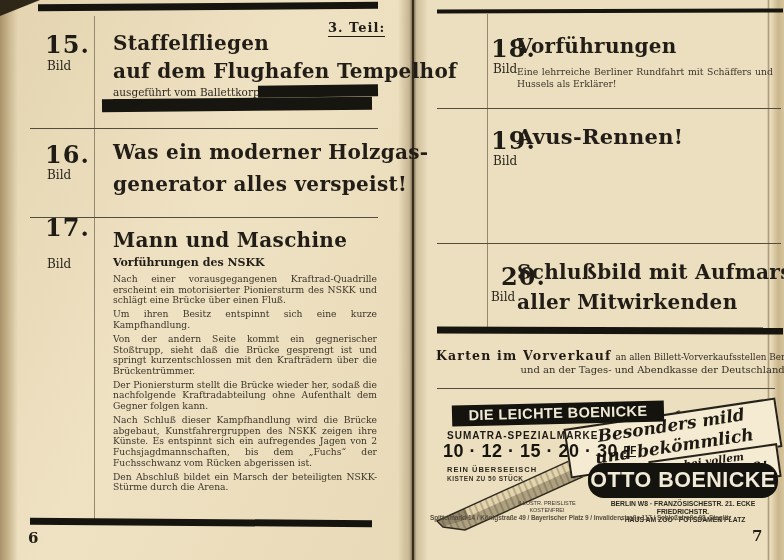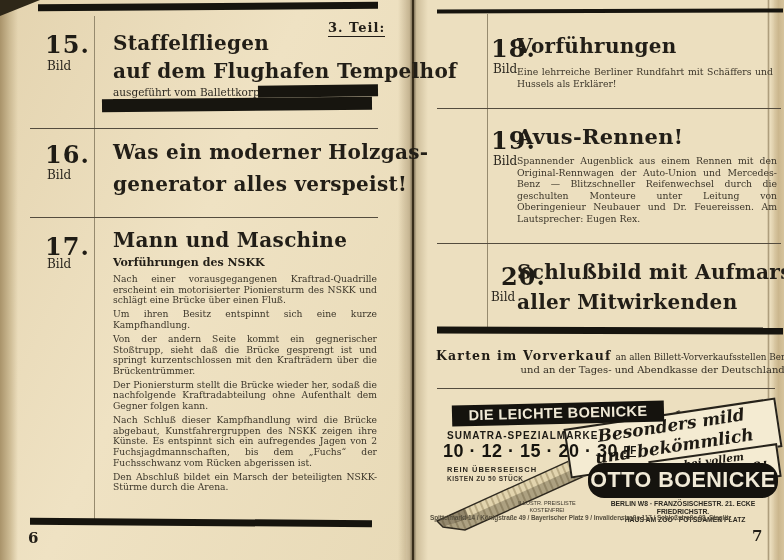--- a/index.html
+++ b/index.html
@@ -114,21 +114,21 @@
 
     <div class="abs hrule" style="left:30px;top:128px;width:348px;"></div>
 
     <div class="abs num" style="left:45px;top:140px;">16.</div>
     <div class="abs bild" style="left:47px;top:168px;">Bild</div>
     <div class="abs title" style="left:113px;top:140px;">Was ein moderner Holzgas-</div>
     <div class="abs title" style="left:113px;top:172px;">generator alles verspeist!</div>
 
     <div class="abs hrule" style="left:30px;top:217px;width:348px;"></div>
 
-    <div class="abs num" style="left:45px;top:232px;">17.</div>
+    <div class="abs num" style="left:45px;top:213px;">17.</div>
     <div class="abs bild" style="left:47px;top:257px;">Bild</div>
     <div class="abs title" style="left:113px;top:228px;">Mann und Maschine</div>
     <div class="abs subtitle" style="left:113px;top:256px;">Vorführungen des NSKK</div>
 
     <div class="abs bodytext" style="left:113px;top:274px;">
       <p>Nach einer vorausgegangenen Kraftrad-Quadrille erscheint ein motorisierter Pioniersturm des NSKK und schlägt eine Brücke über einen Fluß.</p>
       <p>Um ihren Besitz entspinnt sich eine kurze Kampfhandlung.</p>
       <p>Von der andern Seite kommt ein gegnerischer Stoßtrupp, sieht daß die Brücke gesprengt ist und springt kurzentschlossen mit den Krafträdern über die Brückentrümmer.</p>
       <p>Der Pioniersturm stellt die Brücke wieder her, sodaß die nachfolgende Kraftradabteilung ohne Aufenthalt dem Gegner folgen kann.</p>
       <p>Nach Schluß dieser Kampfhandlung wird die Brücke abgebaut, Kunstfahrergruppen des NSKK zeigen ihre Künste. Es entspinnt sich ein aufregendes Jagen von 2 Fuchsjagdmannschaften, bis dem „Fuchs“ der Fuchsschwanz vom Rücken abgerissen ist.</p>
@@ -148,21 +148,20 @@
     <div class="abs num" style="left:85px;top:34px;">18.</div>
     <div class="abs bild" style="left:87px;top:62px;">Bild</div>
     <div class="abs title" style="left:111px;top:34px;">Vorführungen</div>
     <div class="abs desc" style="left:111px;top:66px;width:256px;">Eine lehrreiche Berliner Rundfahrt mit Schäffers und Hussels als Erklärer!</div>
 
     <div class="abs hrule" style="left:31px;top:108px;width:344px;"></div>
 
     <div class="abs num" style="left:85px;top:126px;">19.</div>
     <div class="abs bild" style="left:87px;top:154px;">Bild</div>
     <div class="abs title" style="left:111px;top:124px;font-size:21px;">Avus-Rennen!</div>
-    <div class="abs desc" style="left:111px;top:155px;width:260px;">Spannender Augenblick aus einem Rennen mit den Original-Rennwagen der Auto-Union und Mercedes-Benz — Blitzschneller Reifenwechsel durch die geschulten Monteure unter Leitung von Oberingenieur Neubauer und Dr. Feuereissen. Am Lautsprecher: Eugen Rex.</div>
 
     <div class="abs hrule" style="left:31px;top:243px;width:344px;"></div>
 
     <div class="abs num" style="left:83px;top:262px;padding-left:12px;">20.</div>
     <div class="abs bild" style="left:85px;top:290px;">Bild</div>
     <div class="abs title" style="left:111px;top:260px;">Schlußbild mit Aufmarsch</div>
     <div class="abs title" style="left:111px;top:290px;">aller Mitwirkenden</div>
 
     <div class="abs blackbar" style="left:31px;top:327px;width:346px;height:7px;transform:rotate(0.2deg);"></div>
 

